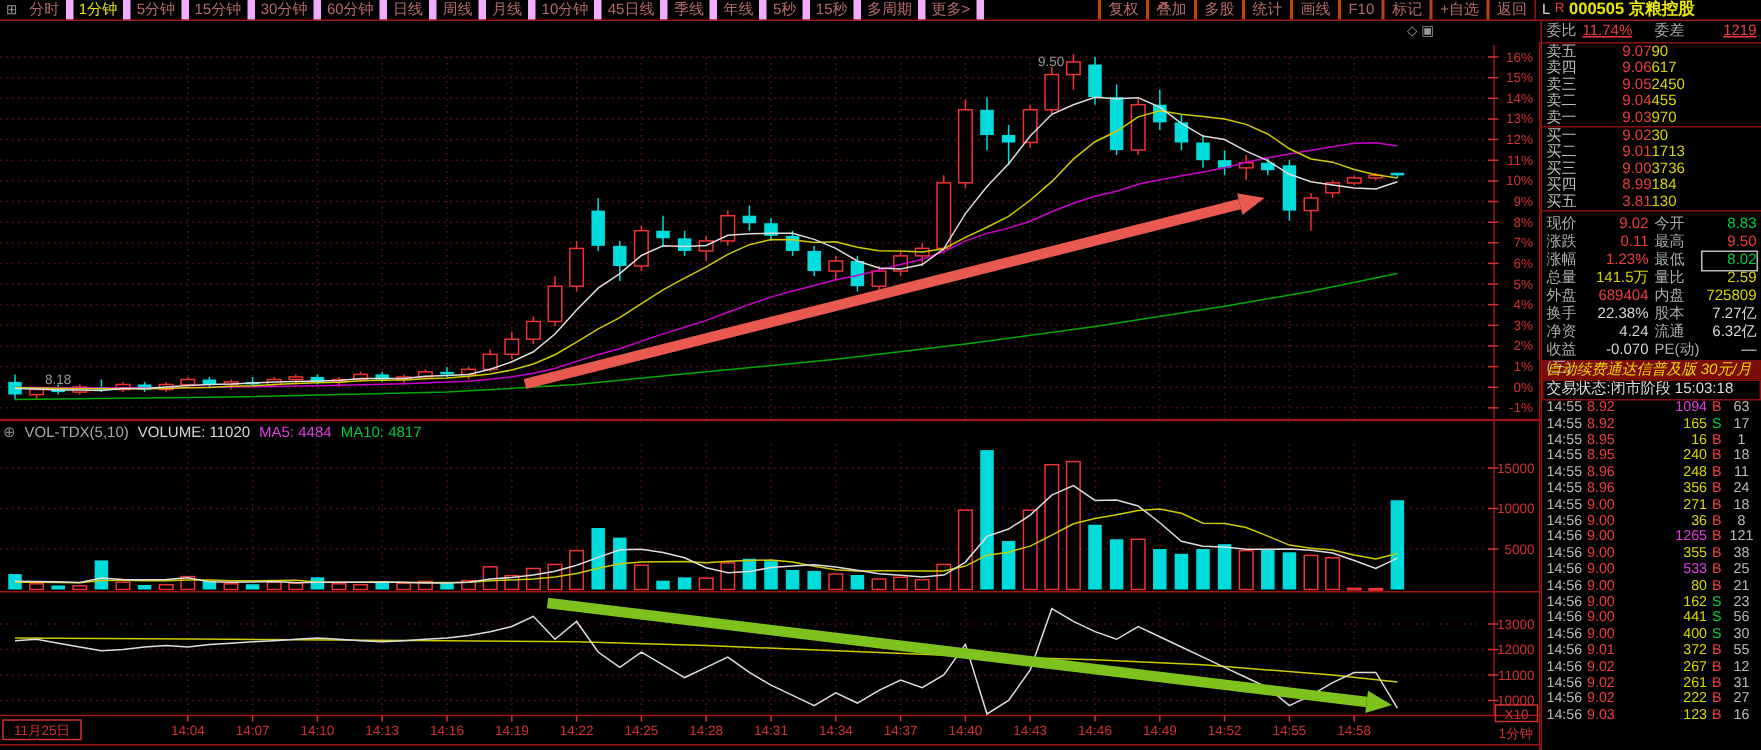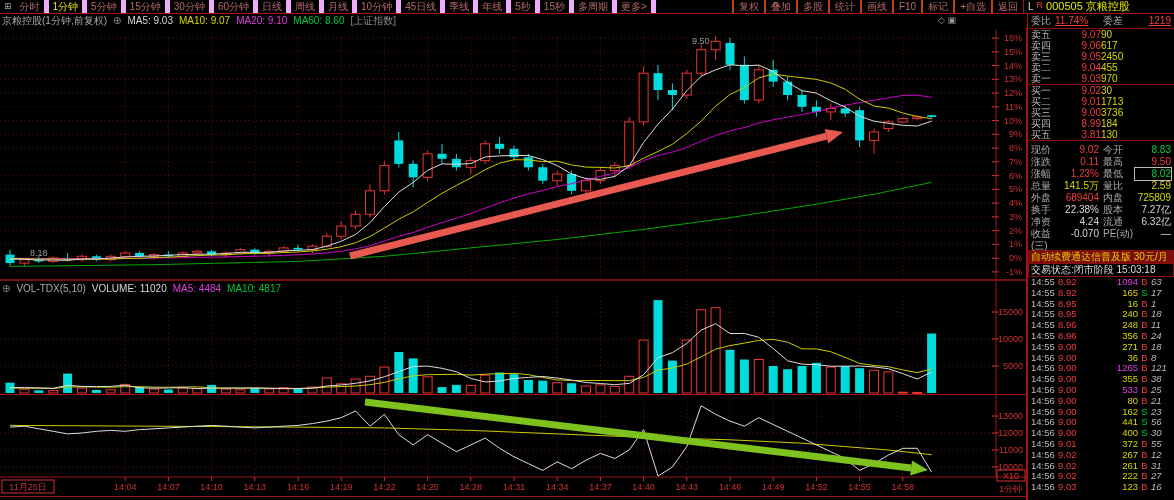--- a/index.html
+++ b/index.html
@@ -11,21 +11,21 @@
   #win-icon{color:#999;padding:0 4px;font-size:9px;}
   #menu-left{display:flex;}
   .mitem{color:#b86a6a;padding:0 4px;border-right:5px solid #f0abfc;}
   .mitem.active{color:#e8e800;}
   #menu-right{margin-left:auto;display:flex;}
   .rbtn{color:#b86a6a;padding:0 5px;border-left:2px solid #c2410c;}
   #lr-header{width:146px;flex:none;display:flex;align-items:center;border-left:1px solid #a01414;
              padding-left:4px;gap:3px;height:13px;}
   #lr-header .l{color:#ddd;font-size:10px;}
   #lr-header .r{color:#f03c3c;font-size:9px;position:relative;top:-1px;}
-  #lr-header .code,#lr-header .sname{color:#e8e800;font-weight:normal;font-size:11px;}
+  #lr-header .code,#lr-header .sname{color:#e8e800;font-weight:bold;font-size:11px;}
   
   .panel-header{position:absolute;left:2px;font-size:10px;line-height:12px;white-space:nowrap;z-index:3;}
   .panel-header span{margin-right:6px;}
   .c-gray{color:#aaa;}.c-lt{color:#d8d8d8;}.c-yel{color:#d8d800;}.c-mag{color:#e03ce0;}
   .c-grn{color:#00c83c;}.c-dim{color:#888;}
   #corner-icons{position:absolute;top:15px;left:938px;color:#999;font-size:9px;z-index:3;}
   #chart-svg{position:absolute;top:28px;left:0;}
   
   #quote-panel{position:absolute;top:14px;right:0;width:146px;height:486px;border-left:1px solid #a01414;
                font-size:10px;background:#000;}
@@ -40,29 +40,29 @@
   #stats{margin-top:3px;}
   .stat-row{display:flex;height:12px;line-height:12px;padding:0 3px;}
   .stat-row .sl{width:28px;color:#aaa;}
   .stat-row .sv1{width:40px;text-align:right;}
   .stat-row .sl2{width:32px;color:#aaa;margin-left:4px;}
   .stat-row .sv2{flex:1;text-align:right;}
   .red{color:#f03c3c;}.green{color:#00cc3c;}.yellow{color:#d8d800;}
   .magenta{color:#e03ce0;}.white{color:#d8d8d8;}
   .boxed{outline:1px solid #bbb;}
   #ad-bar{height:13px;line-height:13px;background:#7d0d0d;color:#e8d200;padding-left:3px;
-          font-size:10px;overflow:hidden;white-space:nowrap;margin-top:10px;}
+          font-size:10px;overflow:hidden;white-space:nowrap;margin-top:0;font-style:italic;}
   #status-bar{height:12px;line-height:12px;color:#ddd;border:1px solid #8a1010;padding-left:2px;
               font-size:10px;white-space:nowrap;}
   .tick-row{display:flex;height:10.8px;line-height:10.8px;font-size:9.5px;padding:0 3px;}
   .tick-row .tt{width:27px;color:#bbb;}
   .tick-row .tp{width:30px;}
   .tick-row .tv{flex:1;text-align:right;}
   .tick-row .tb{width:13px;text-align:center;}
-  .tick-row .tn{width:20px;text-align:left;color:#bbb;font-style:italic;}
+  .tick-row .tn{width:20px;text-align:center;color:#bbb;}
 </style>
 </head>
 <body>
 
 <div id="app">
 
   <div id="menubar">
     <span id="win-icon">⊞</span>
     <div id="menu-left">
         <span class="mitem">分时</span>
@@ -95,23 +95,20 @@
         <span class="rbtn">返回</span>
       </div>
     <div id="lr-header">
       <span class="l">L</span>
       <span class="r">R</span>
       <span class="code">000505</span>
       <span class="sname">京粮控股</span>
     </div>
   </div>
 
-  <div class="panel-header" style="top:15px;">
-    <span class="c-gray">京粮控股(1分钟,前复权)</span><span class="c-dim">⊕</span><span class="c-lt">MA5: 9.03</span><span class="c-yel">MA10: 9.07</span><span class="c-mag">MA20: 9.10</span><span class="c-grn">MA60: 8.60</span><span class="c-dim">[上证指数]</span>
-  </div>
   <div id="corner-icons">◇ ▣</div>
 
   <div class="panel-header" style="top:283px;">
     <span class="c-dim">⊕</span><span class="c-gray">VOL-TDX(5,10)</span><span class="c-lt">VOLUME: 11020</span><span class="c-mag">MA5: 4484</span><span class="c-grn">MA10: 4817</span>
   </div>
 
 
   <svg id="chart-svg" width="1027" height="472">
       <g>
         <line x1="0" y1="10.0" x2="993" y2="10.0" stroke="#5f1010" stroke-dasharray="1,3"></line>

